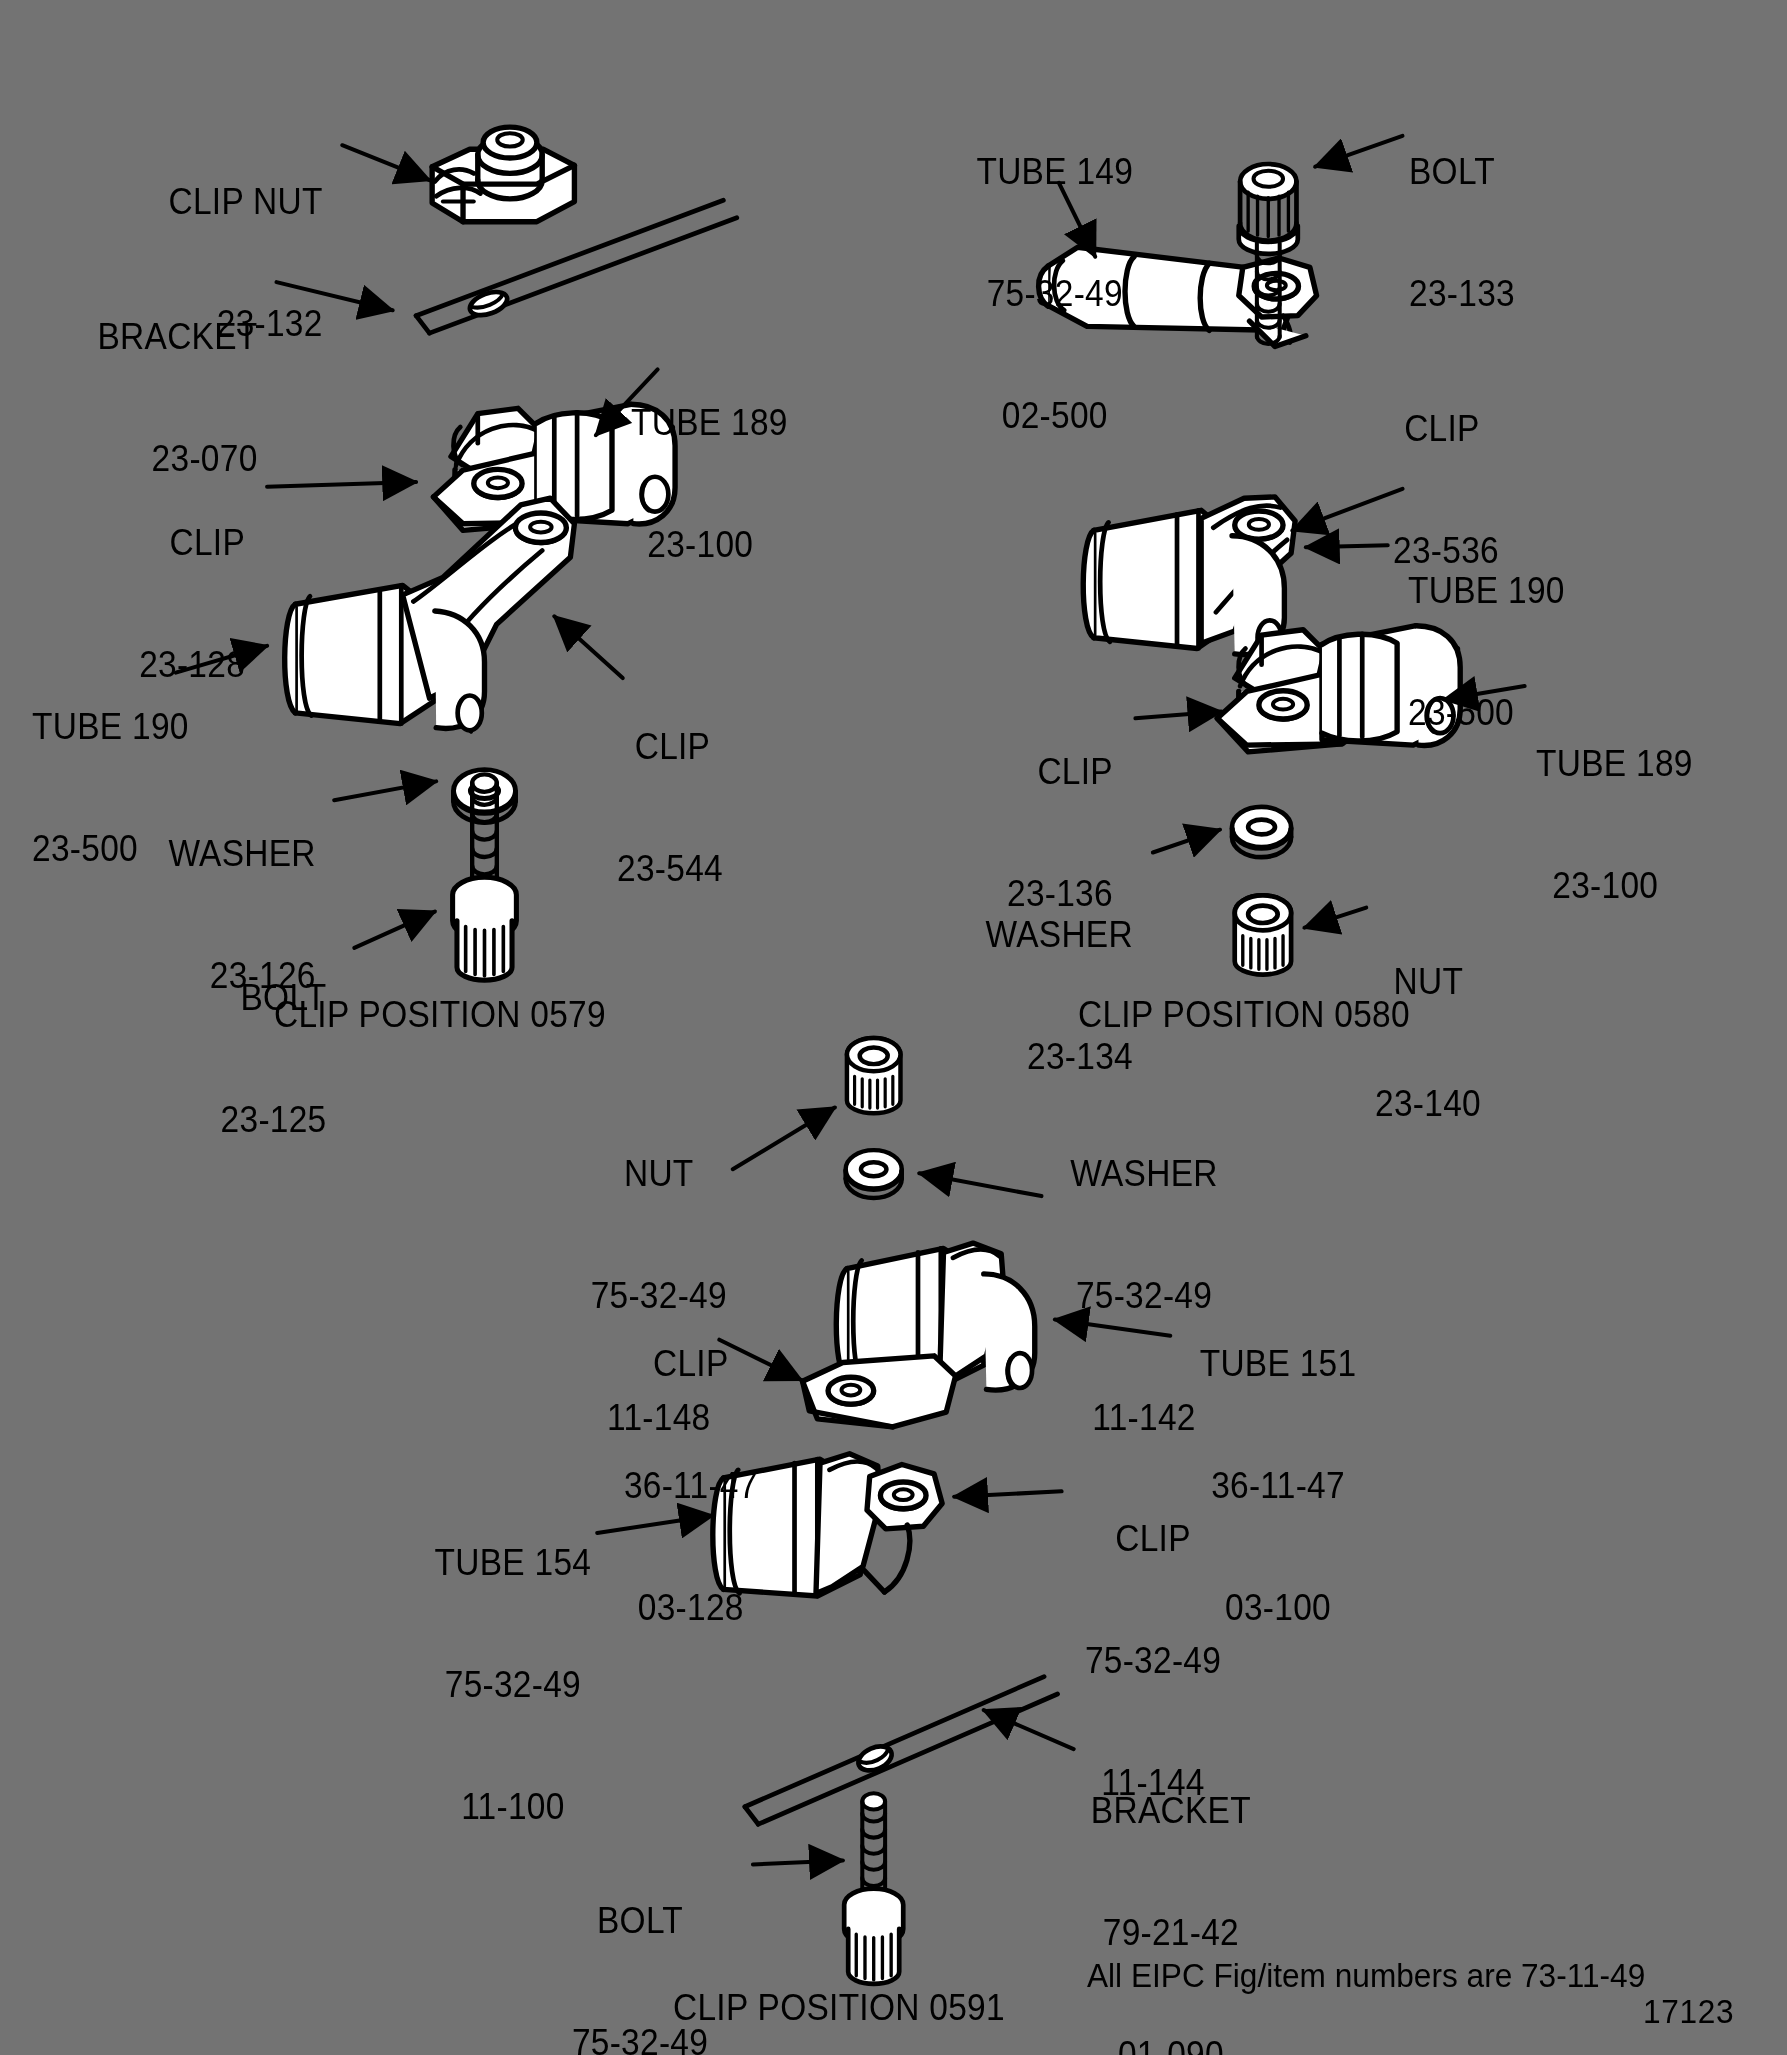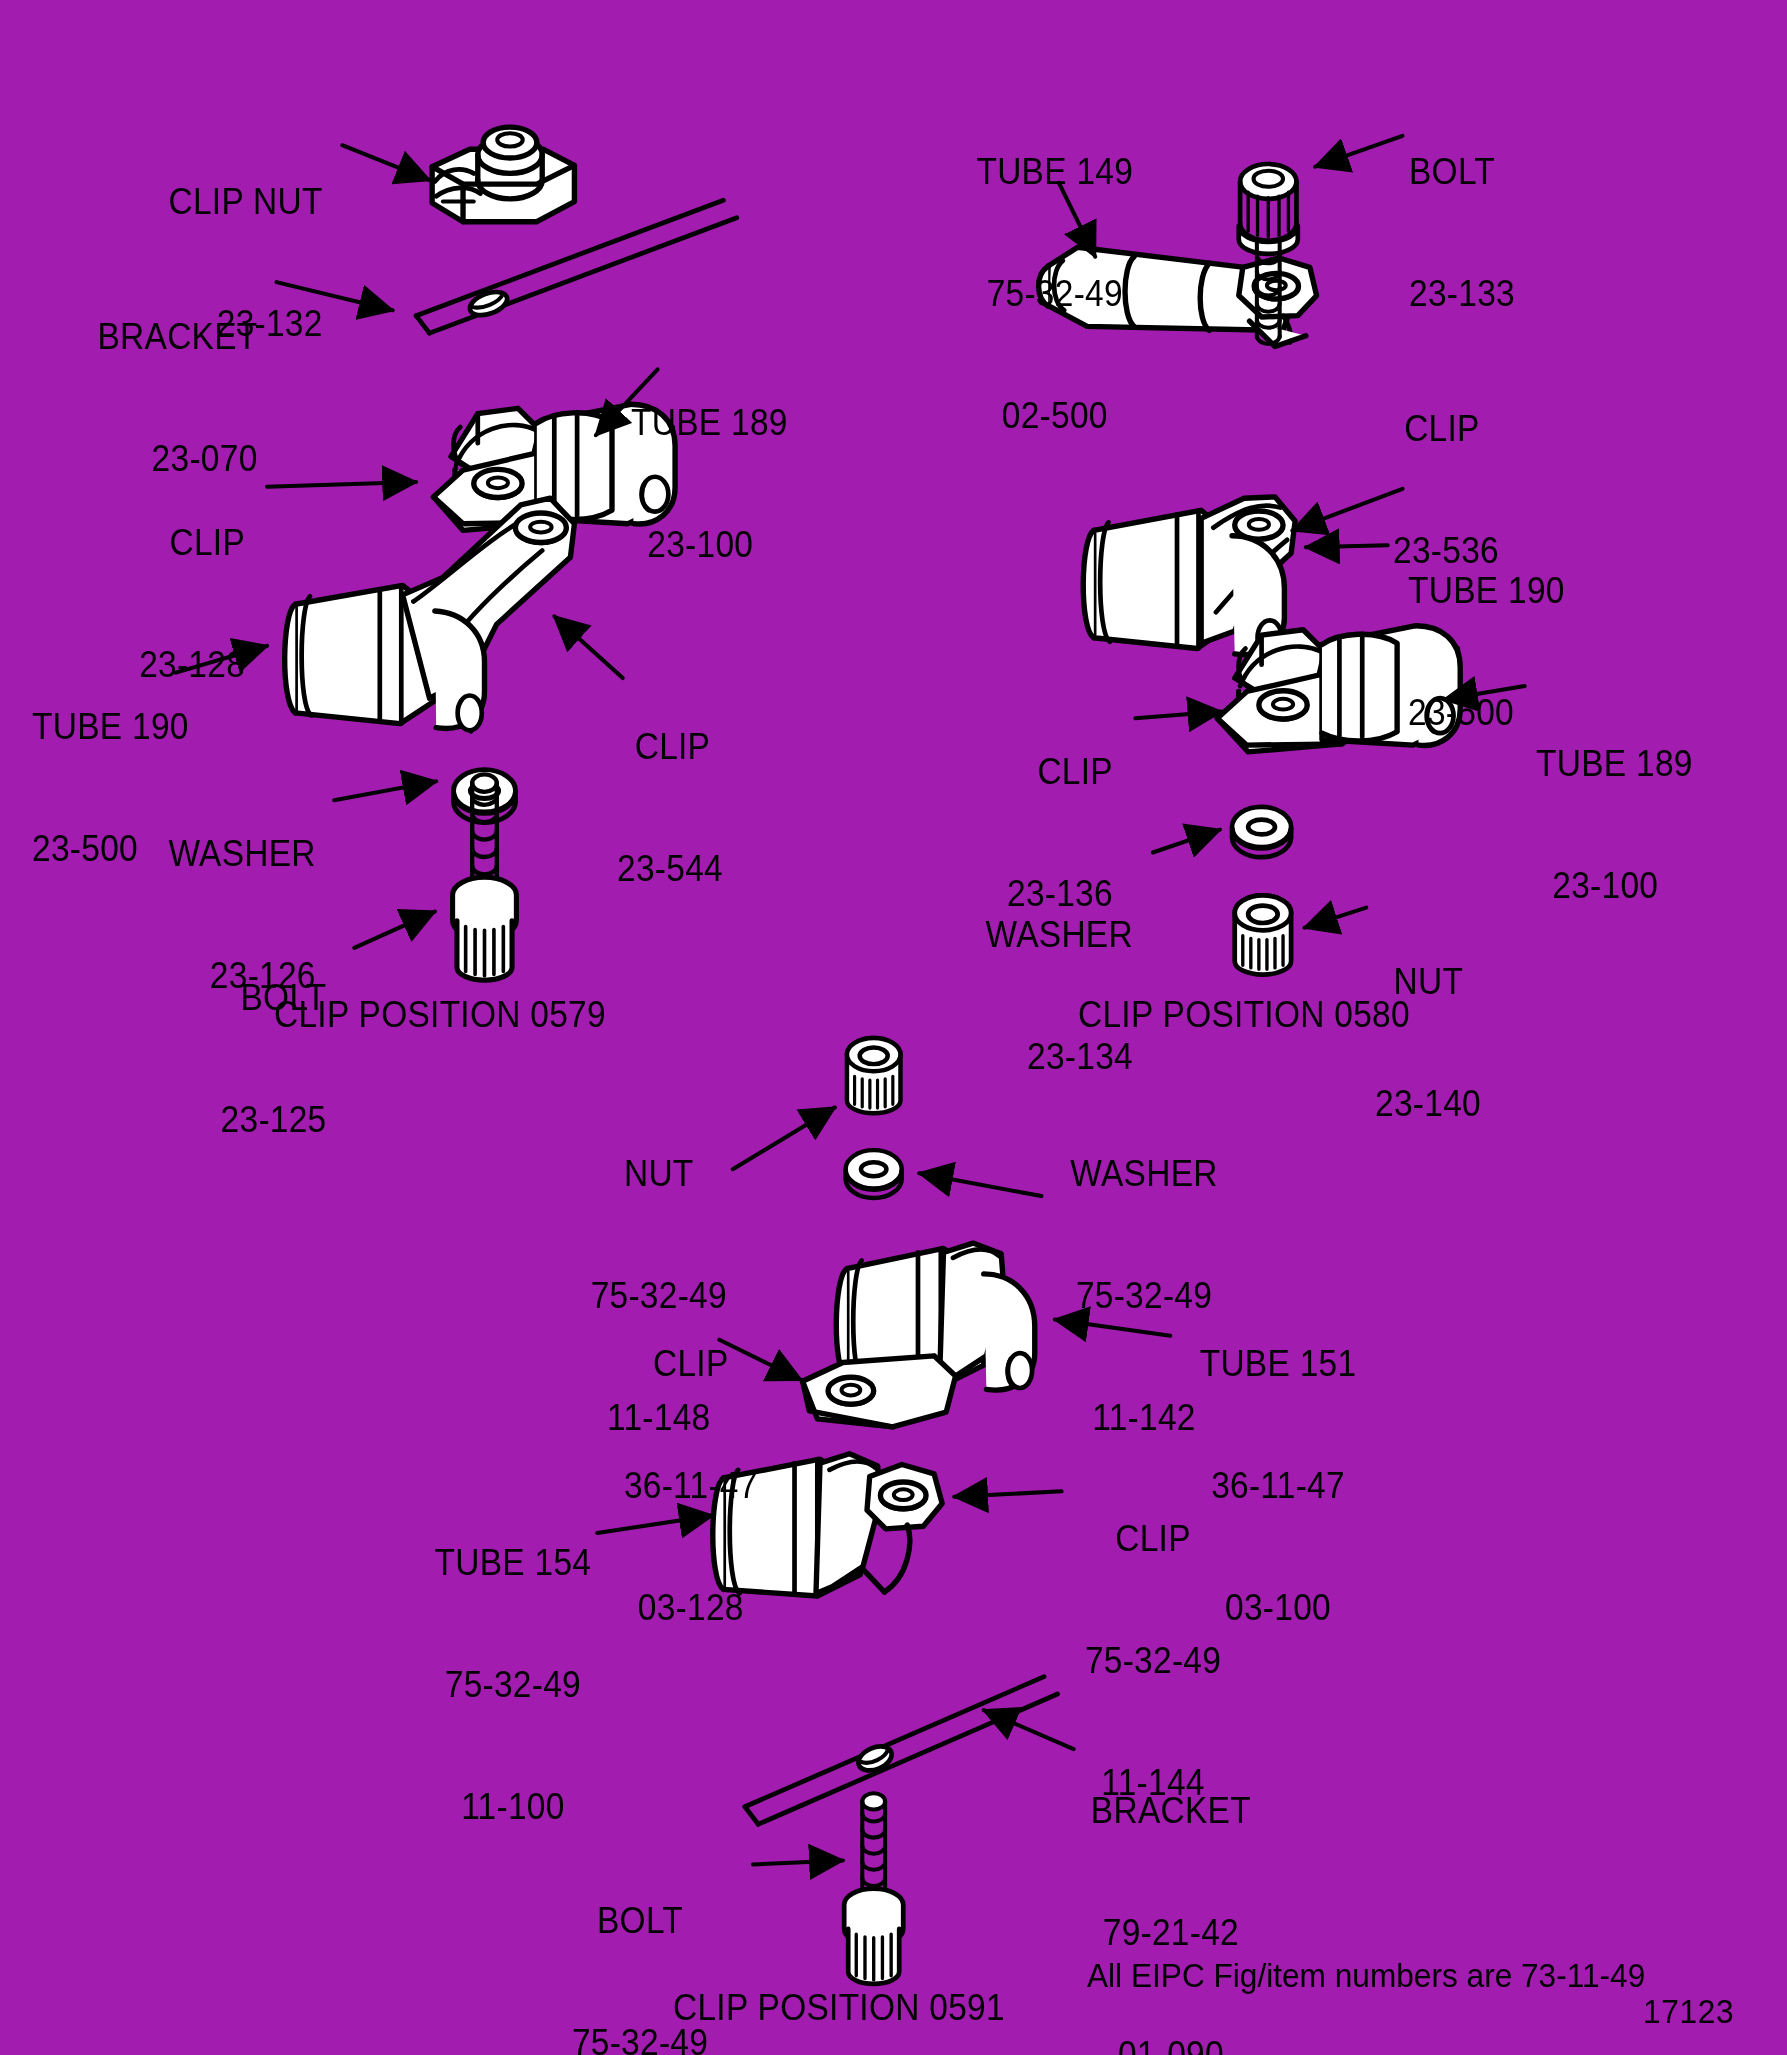--- a/index.html
+++ b/index.html
@@ -8,21 +8,21 @@
     padding: 0;
     background: #ffffff;
   }
   body {
     font-family: "Liberation Sans", sans-serif;
   }
   #sheet {
     position: relative;
     width: 1787px;
     height: 2056px;
-    background: #a21caf;
+    background: #737373;
     overflow: hidden;
   }
   #art {
     position: absolute;
     left: 0;
     top: 0;
     width: 1787px;
     height: 2056px;
   }
   .lbl {

